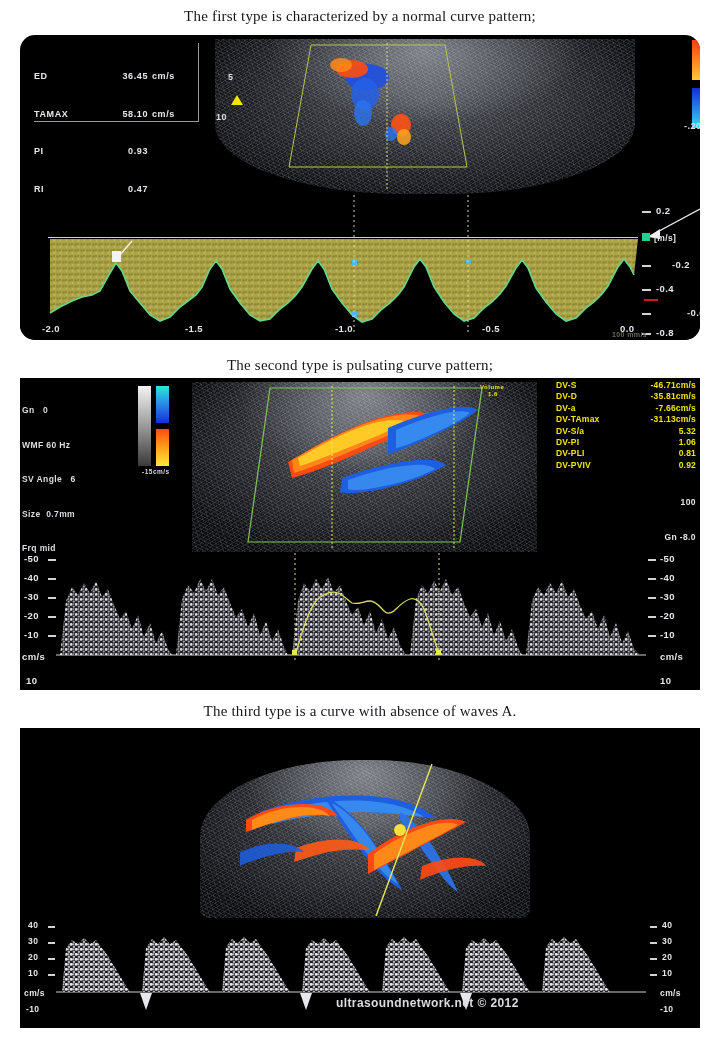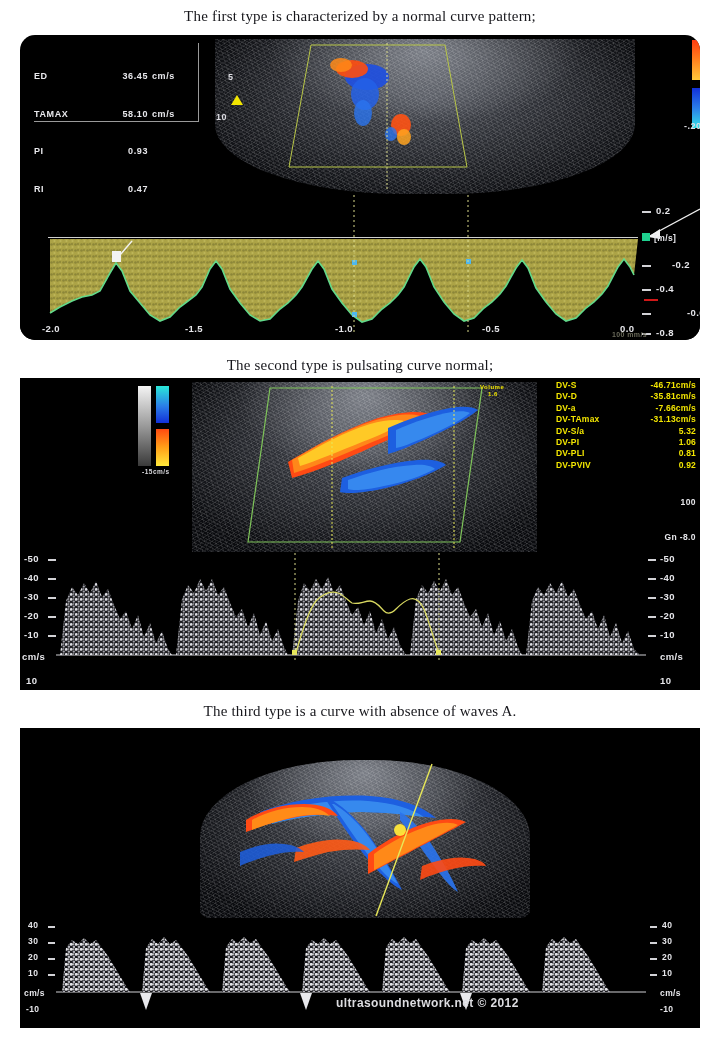--- a/index.html
+++ b/index.html
@@ -217,24 +217,32 @@
     </div>
 
     <div class="xlab" style="left:22px;top:288px;">-2.0</div>
     <div class="xlab" style="left:165px;top:288px;">-1.5</div>
     <div class="xlab" style="left:315px;top:288px;">-1.0</div>
     <div class="xlab" style="left:462px;top:288px;">-0.5</div>
     <div class="xlab" style="left:600px;top:288px;">0.0</div>
     <div class="xlab" style="left:592px;top:296px;font-size:7px;color:#6a6a5a;">100 mm/s</div>
   </div>
 
-  <div class="caption cap2">The second type is pulsating curve normal;</div>
+  <div class="caption cap2">The second type is pulsating curve pattern;</div>
 
   <div class="panel" id="panel-two">
 
+    <div class="settings" style="left:2px;top:4px;">
+      <div>Gn   0</div>
+      <div>WMF 60 Hz</div>
+      <div>SV Angle   6</div>
+      <div>Size  0.7mm</div>
+      <div>Frq mid</div>
+      <div>PRF  3.3kHz</div>
+    </div>
 
     <div style="position:absolute;left:118px;top:8px;width:13px;height:80px;background:linear-gradient(180deg,#f4f4f4,#9a9a9a 50%,#3a3a3a);"></div>
     <div class="cbar" style="left:136px;top:8px;width:13px;height:80px;">
       <div class="up" style="top:auto;bottom:0;height:46%;background:linear-gradient(180deg,#ff4a10,#ffa018 50%,#ffe83a);"></div>
       <div class="dn" style="top:0;bottom:auto;height:46%;background:linear-gradient(180deg,#2ae8d8,#2a7de8 55%,#1230d8);"></div>
     </div>
     <div class="axis-lab" style="left:122px;top:90px;font-size:6.5px;color:#d8d8dc;">-15cm/s</div>
 
     <div class="sector" style="left:172px;top:4px;width:345px;height:170px;">
       <div class="sector-bg"></div>

